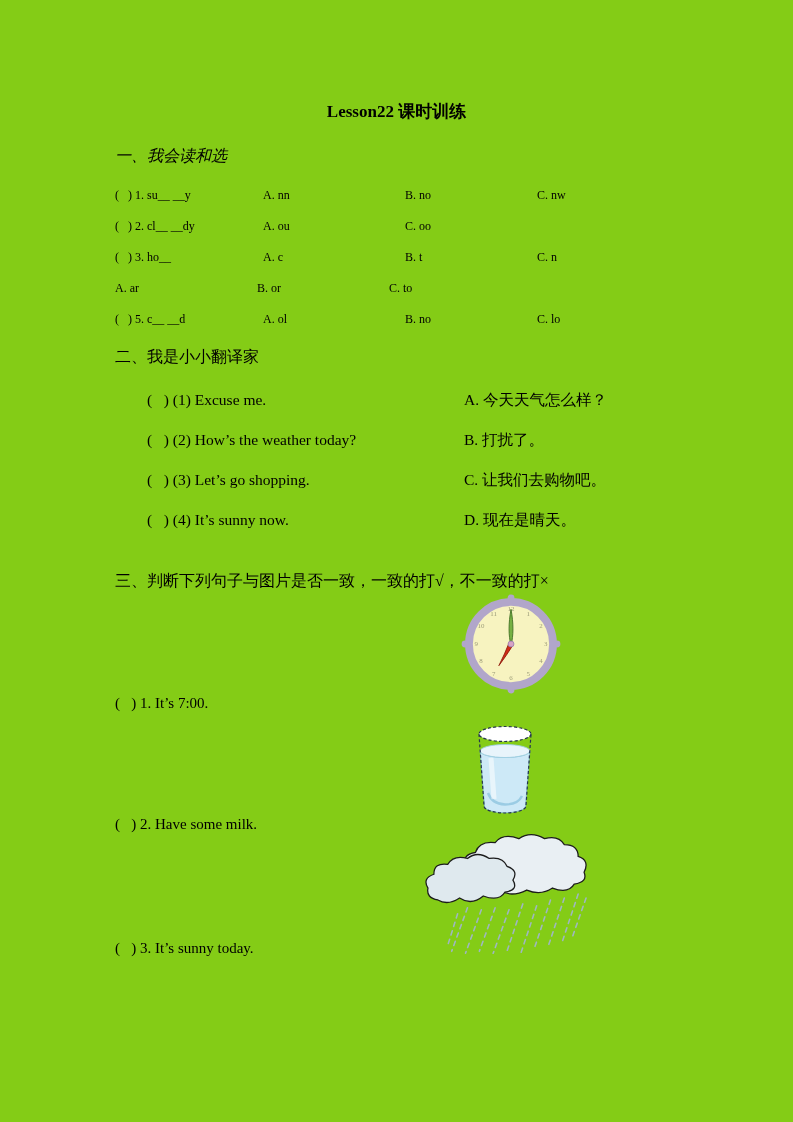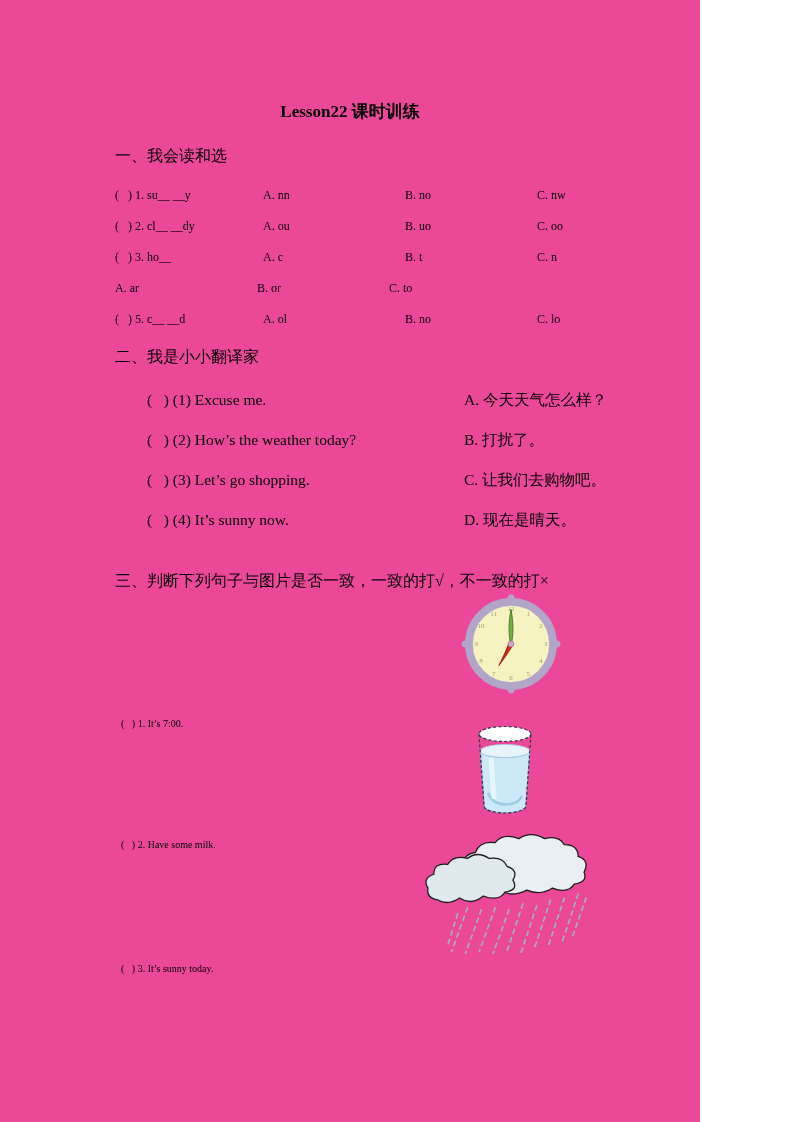--- a/index.html
+++ b/index.html
@@ -1,46 +1,46 @@
 <!DOCTYPE html>
 <html><head>
 <meta charset="utf-8">
 <style>
   html,body { margin:0; padding:0; background:#ffffff; }
   .page {
-    position:relative; width:700px; height:1122px; background:#ec4899;
+    position:relative; width:793px; height:1122px; background:#84cc16;
     font-family:"Liberation Serif","DejaVu Serif",serif; color:#000;
     overflow:hidden;
   }
   .title {
     position:absolute; top:101px; left:0; width:100%;
     text-align:center; font-size:17px; font-weight:bold; line-height:22px;
     margin:0;
   }
   .s-heading {
     position:absolute; left:115px; font-size:16px; line-height:20px;
     white-space:nowrap;
   }
-  .s1-heading { top:146px; }
+  .s1-heading { top:146px;font-style:italic; }
   .s2-heading { top:347px; }
   .s3-heading { top:552px;margin-top:19px; }
 
   .s1-rows { position:absolute; left:115px; top:180px; width:640px; }
   .s1-rows .row { display:flex; height:31px; line-height:31px; font-size:12px; }
   .s1-rows .stem { flex:0 0 148px; }
   .s1-rows .opt-a { flex:0 0 142px; }
   .s1-rows .opt-b { flex:0 0 132px; }
   .s1-rows .opt-c { flex:1; }
 
   .s2-rows { position:absolute; left:115px; top:380px; width:640px; }
   .s2-rows .row { display:flex; height:40px; line-height:40px; font-size:15.5px; }
   .s2-rows .left { flex:0 0 317px;margin-left:32px; }
   .s2-rows .right { flex:1; }
 
-  .q { position:absolute; left:121px; font-size:10px; line-height:20px; white-space:nowrap;margin-top:21px; }
+  .q { position:absolute; left:115px; font-size:15px; line-height:20px; white-space:nowrap; }
   .q1 { top:693px; }
   .q2 { top:814px; }
   .q3 { top:938px; }
 
   .img { position:absolute; }
   .img svg { display:block; width:100%; height:100%; }
   .clock-img { left:456px; top:592px; width:110px; height:104px; }
   .glass-img { left:472px; top:725px; width:66px;  height:92px; }
   .rain-img  { left:424px; top:834px; width:168px; height:122px; }
 
@@ -57,21 +57,20 @@
   <div class="s1-rows">
     <div class="row">
       <span class="stem">(&nbsp;&nbsp;&nbsp;) 1. su__ __y</span>
       <span class="opt-a">A. nn</span>
       <span class="opt-b">B. no</span>
       <span class="opt-c">C. nw</span>
     </div>
     <div class="row">
       <span class="stem">(&nbsp;&nbsp;&nbsp;) 2. cl__ __dy</span>
       <span class="opt-a">A. ou</span>
-      <span class="opt-b">B. uo</span>
       <span class="opt-c">C. oo</span>
     </div>
     <div class="row">
       <span class="stem">(&nbsp;&nbsp;&nbsp;) 3. ho__</span>
       <span class="opt-a">A. c</span>
       <span class="opt-b">B. t</span>
       <span class="opt-c">C. n</span>
     </div>
     <div class="row">
       <span class="opt-a">A. ar</span>

